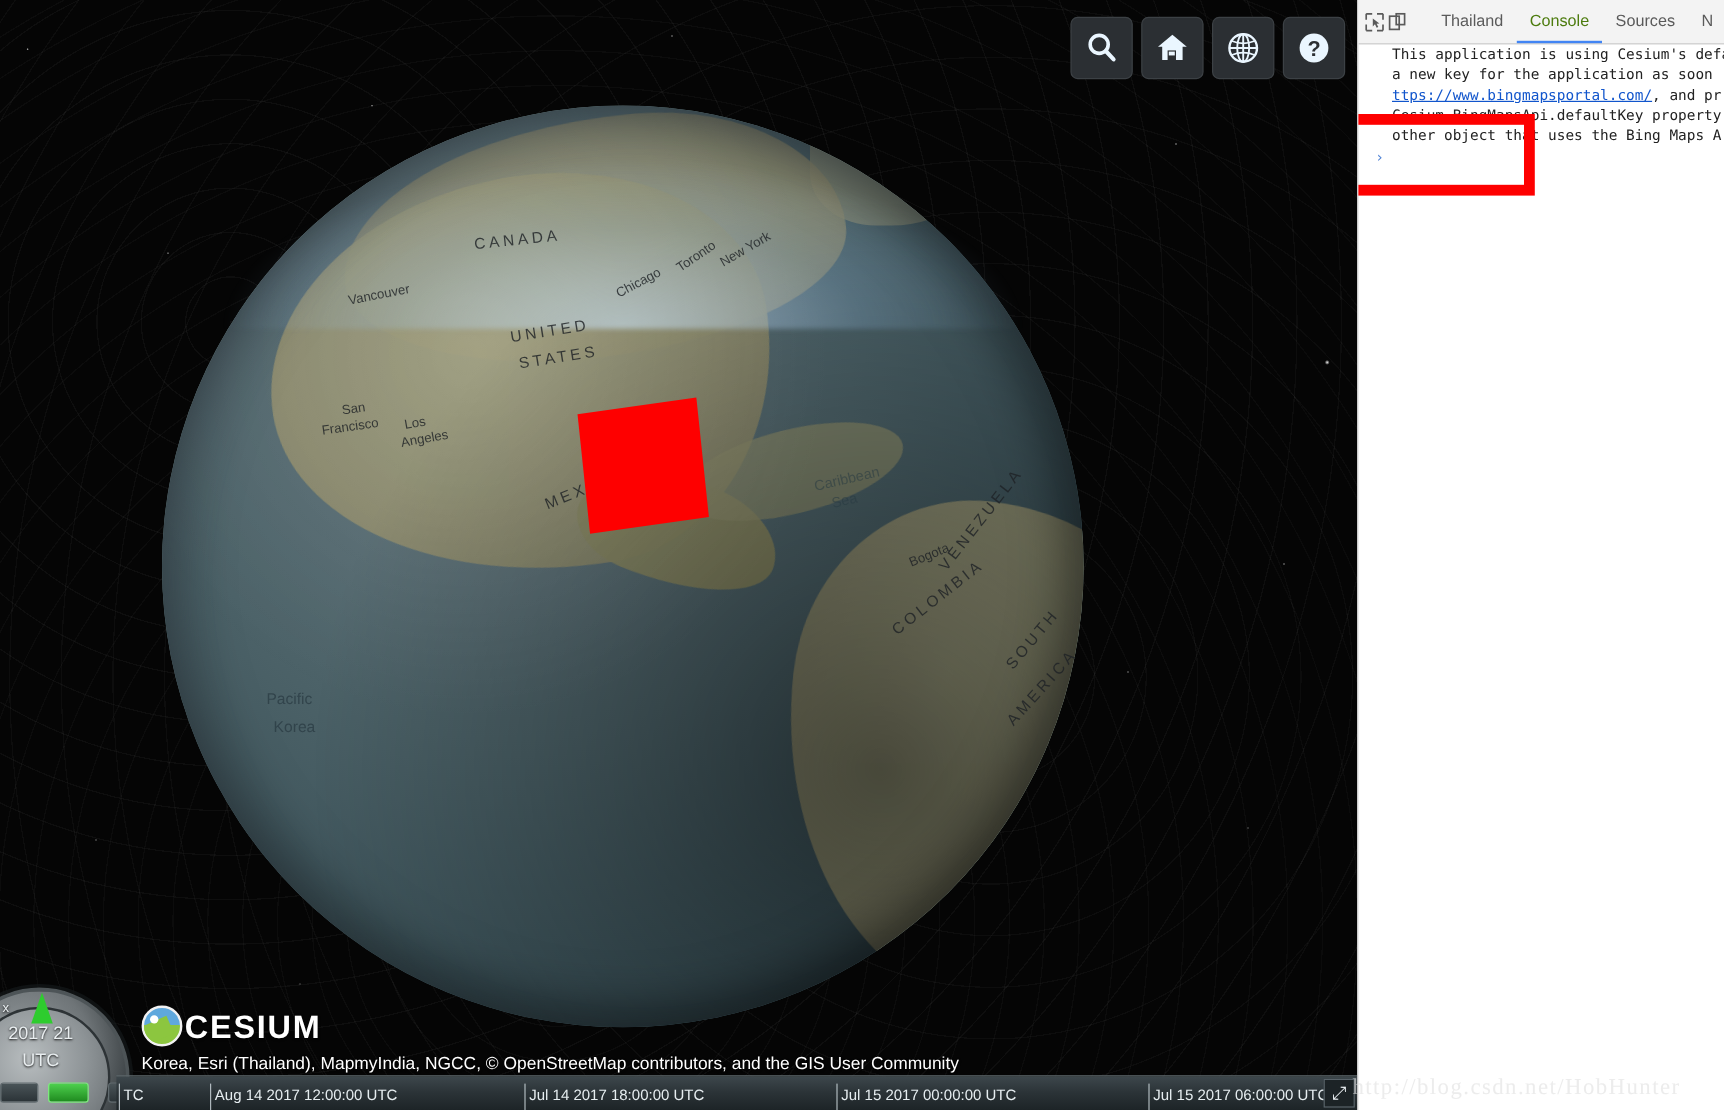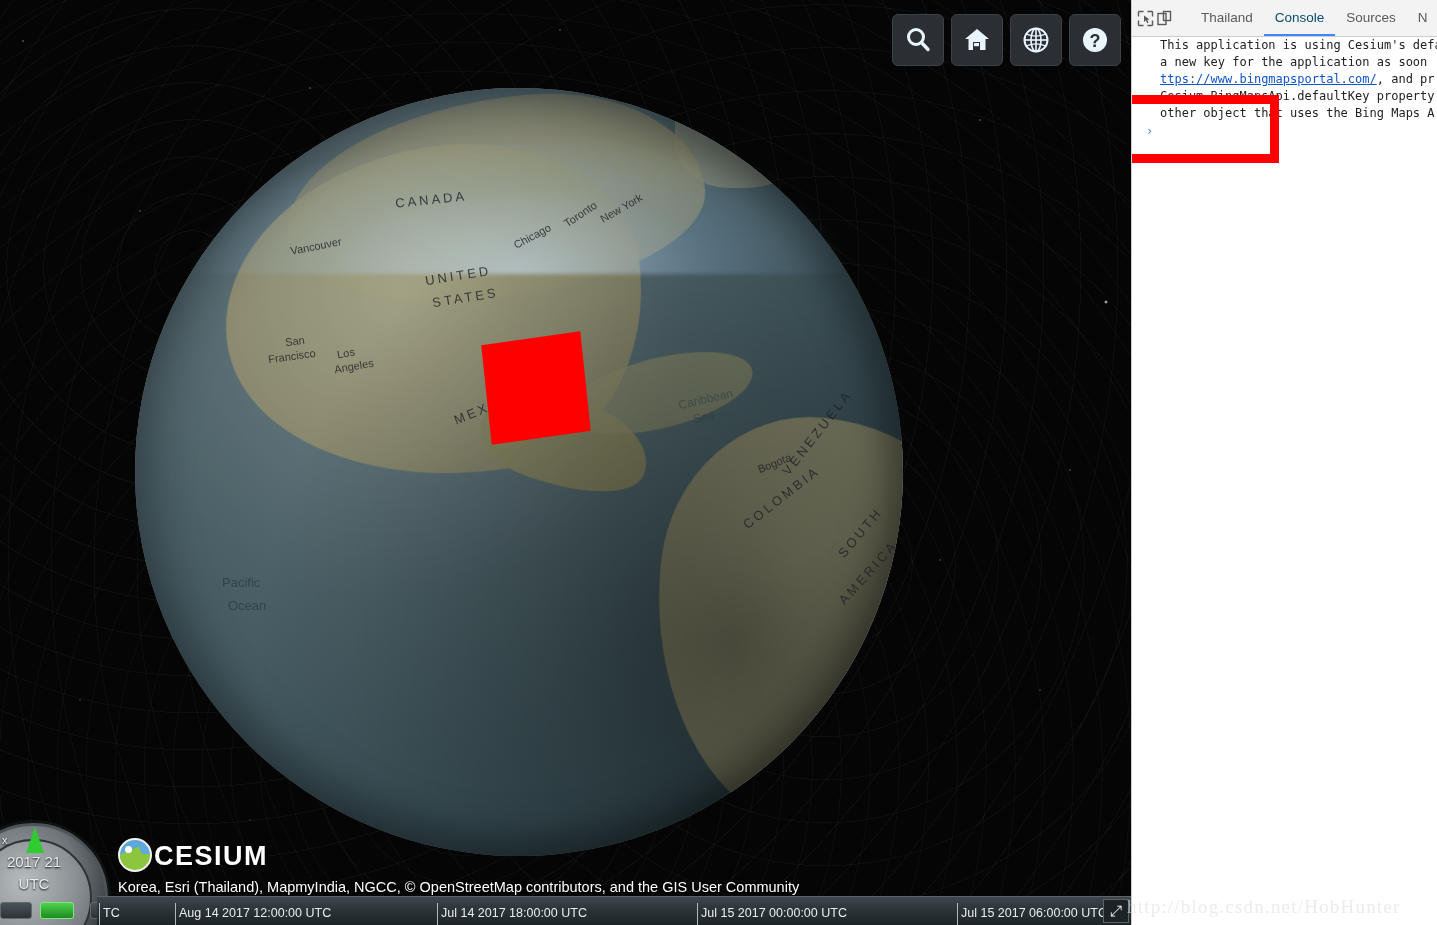--- a/index.html
+++ b/index.html
@@ -413,21 +413,21 @@
   .dt-tab {
     font-size: 13.5px;
     color: #5a5a5a;
     padding: 0 11px;
     height: 36px;
     line-height: 36px;
     cursor: pointer;
     white-space: nowrap;
   }
   .dt-tab.active {
-    color: #0c4a6e;
+    color: #4d7c0f;
     border-bottom: 2px solid #4285f4;
     box-sizing: border-box;
   }
 
   #dt-filterbar {
     display: flex;
     align-items: center;
     height: 27px;
     background: #f9f9f9;
     border-bottom: 1px solid #d9d9d9;
@@ -544,21 +544,21 @@
         <div class="maplabel city" style="left: 268px; top: 350px; transform: rotate(-8deg);">Francisco</div>
         <div class="maplabel city" style="left: 337px; top: 347px; transform: rotate(-10deg);">Los</div>
         <div class="maplabel city" style="left: 334px; top: 360px; transform: rotate(-10deg);">Angeles</div>
         <div class="maplabel city" style="left: 512px; top: 230px; transform: rotate(-28deg);">Chicago</div>
         <div class="maplabel city" style="left: 562px; top: 208px; transform: rotate(-34deg);">Toronto</div>
         <div class="maplabel city" style="left: 598px; top: 202px; transform: rotate(-30deg);">New York</div>
         <div class="maplabel city" style="left: 757px; top: 457px; transform: rotate(-22deg);">Bogota</div>
         <div class="maplabel sea" style="left: 678px; top: 392px; transform: rotate(-13deg);">Caribbean</div>
         <div class="maplabel sea" style="left: 693px; top: 410px; transform: rotate(-13deg);">Sea</div>
         <div class="maplabel ocean-lbl" style="left: 222px; top: 575px; transform: rotate(0deg);">Pacific</div>
-        <div class="maplabel ocean-lbl" style="left: 228px; top: 598px; transform: rotate(0deg);">Ocean</div>
+        <div class="maplabel ocean-lbl" style="left: 228px; top: 598px; transform: rotate(0deg);">Korea</div>
       </div>
 
     <div id="red-rect"></div>
 
     <div id="toolbar">
       <div class="tbtn" title="Search">
         <svg width="30" height="30" viewBox="0 0 30 30" aria-hidden="true">
           <circle cx="13" cy="12" r="7.5" fill="none" stroke="#eaf6ff" stroke-width="3"></circle>
           <line x1="18.5" y1="17.5" x2="25" y2="24.5" stroke="#eaf6ff" stroke-width="3.4" stroke-linecap="round"></line>
         </svg>

